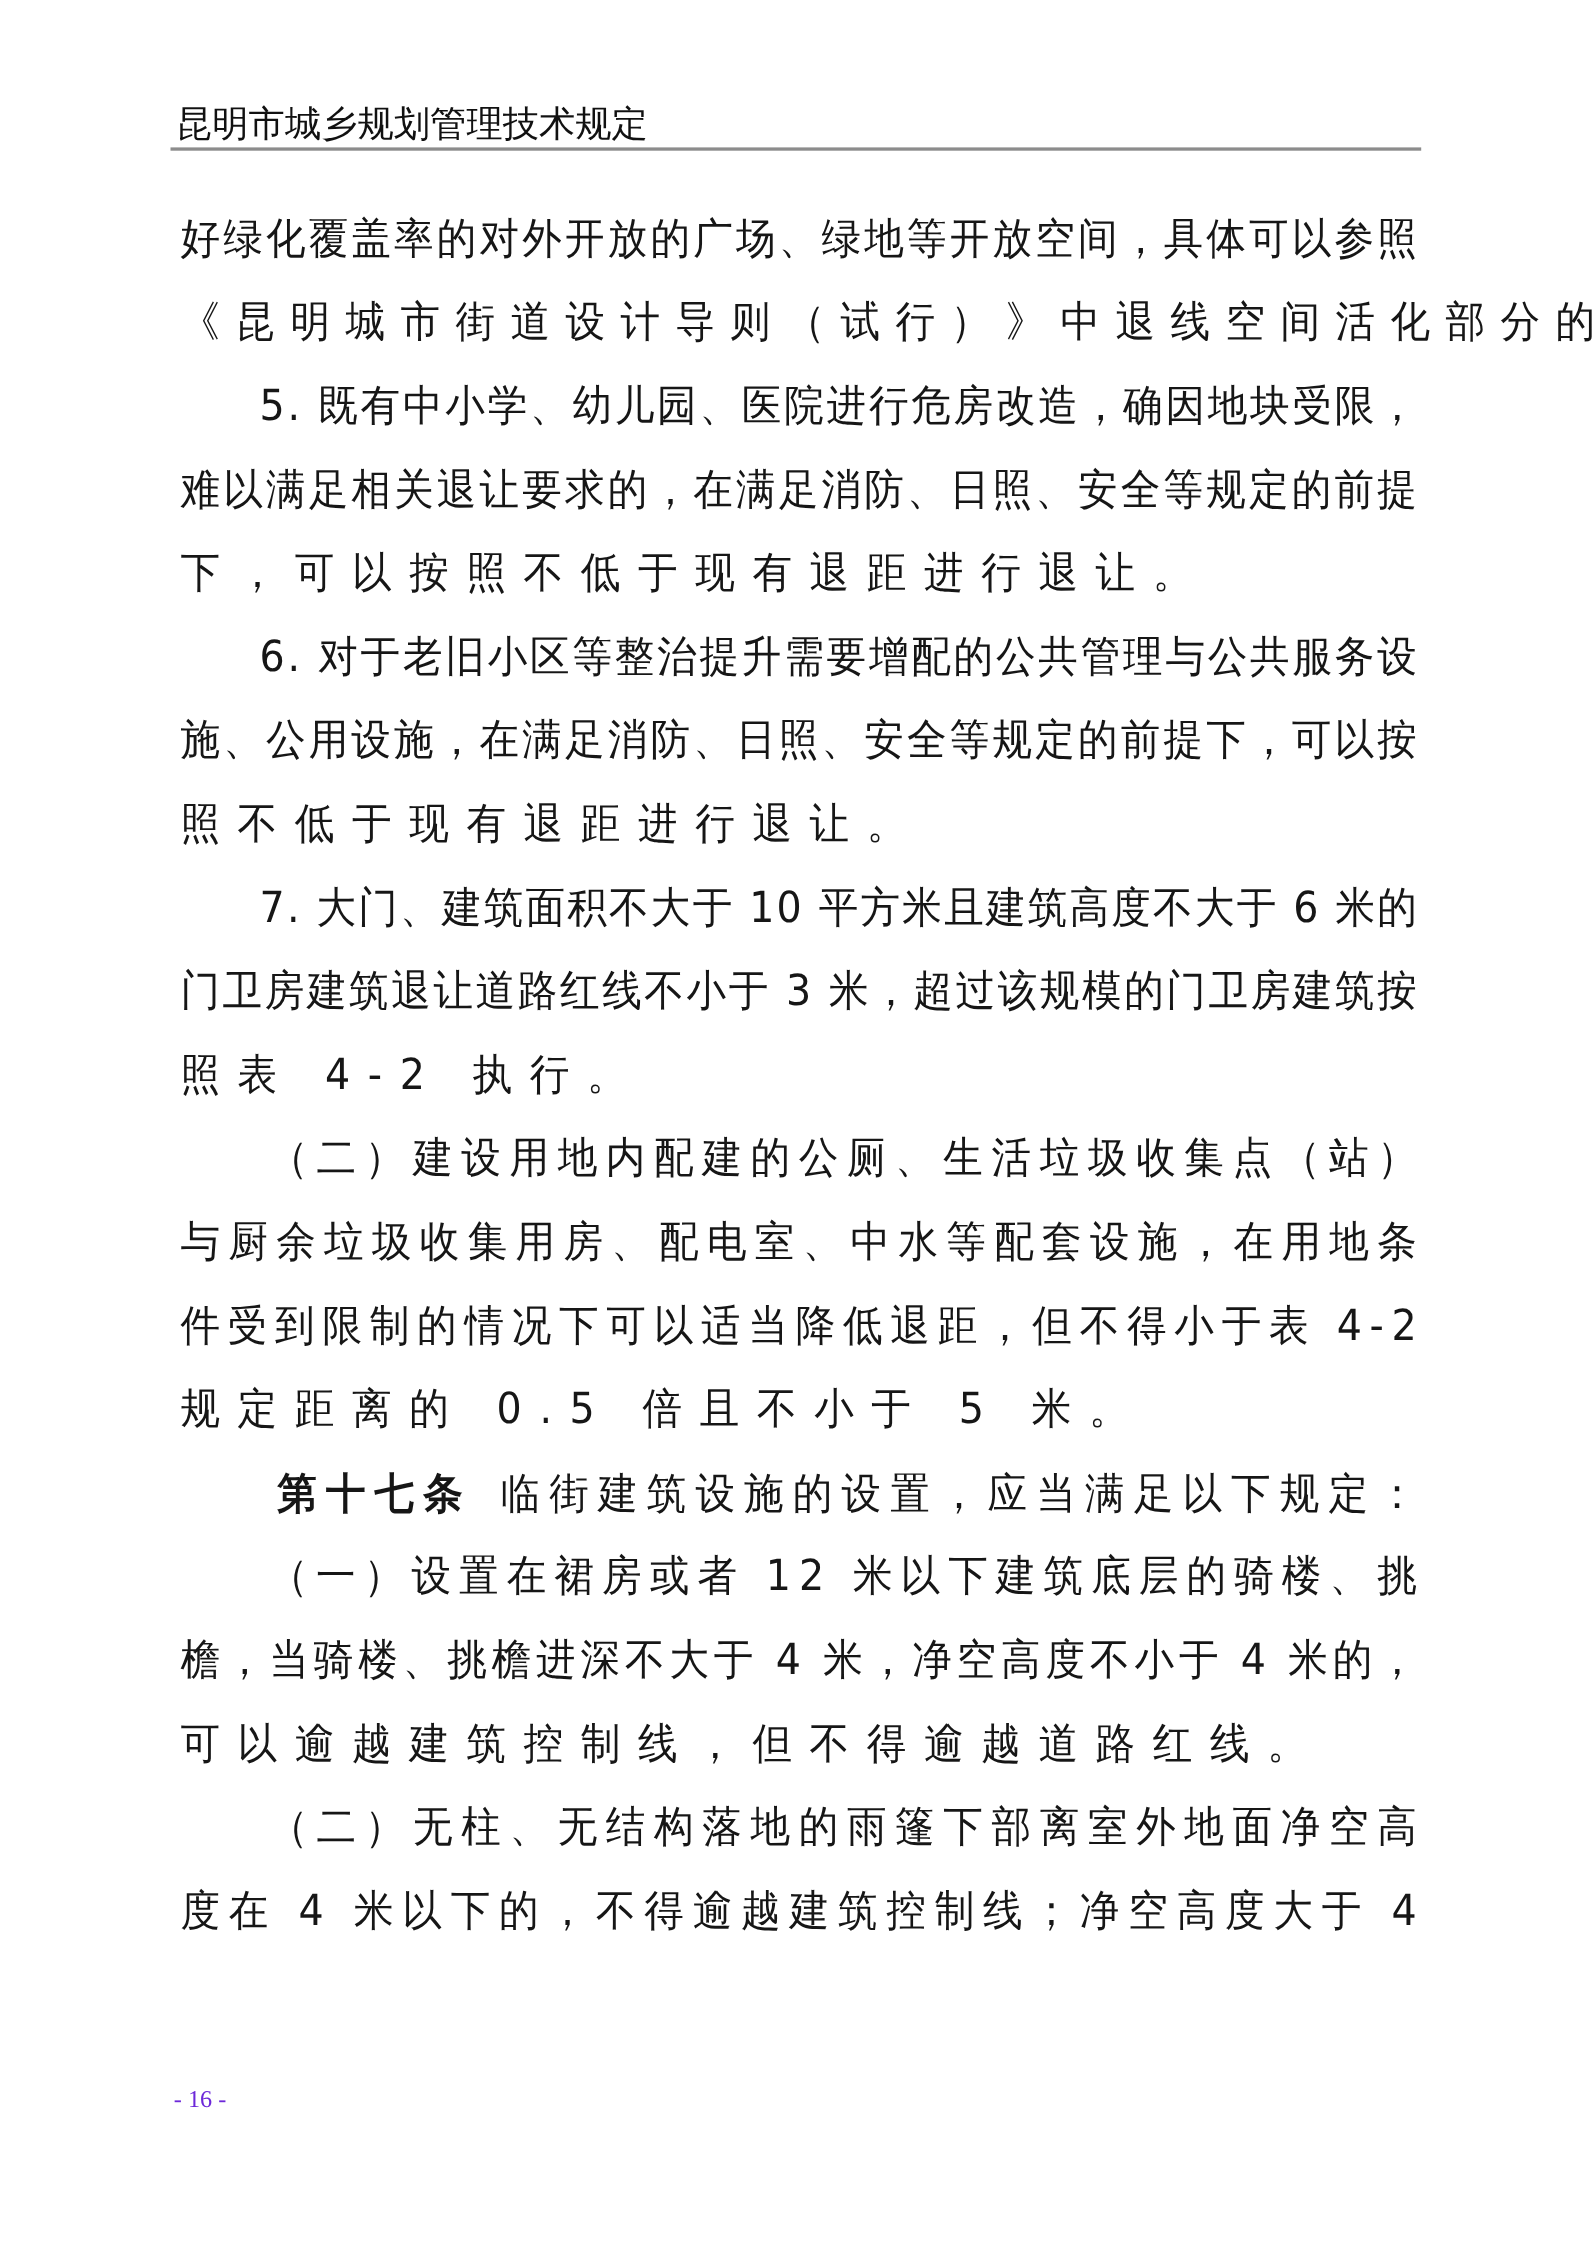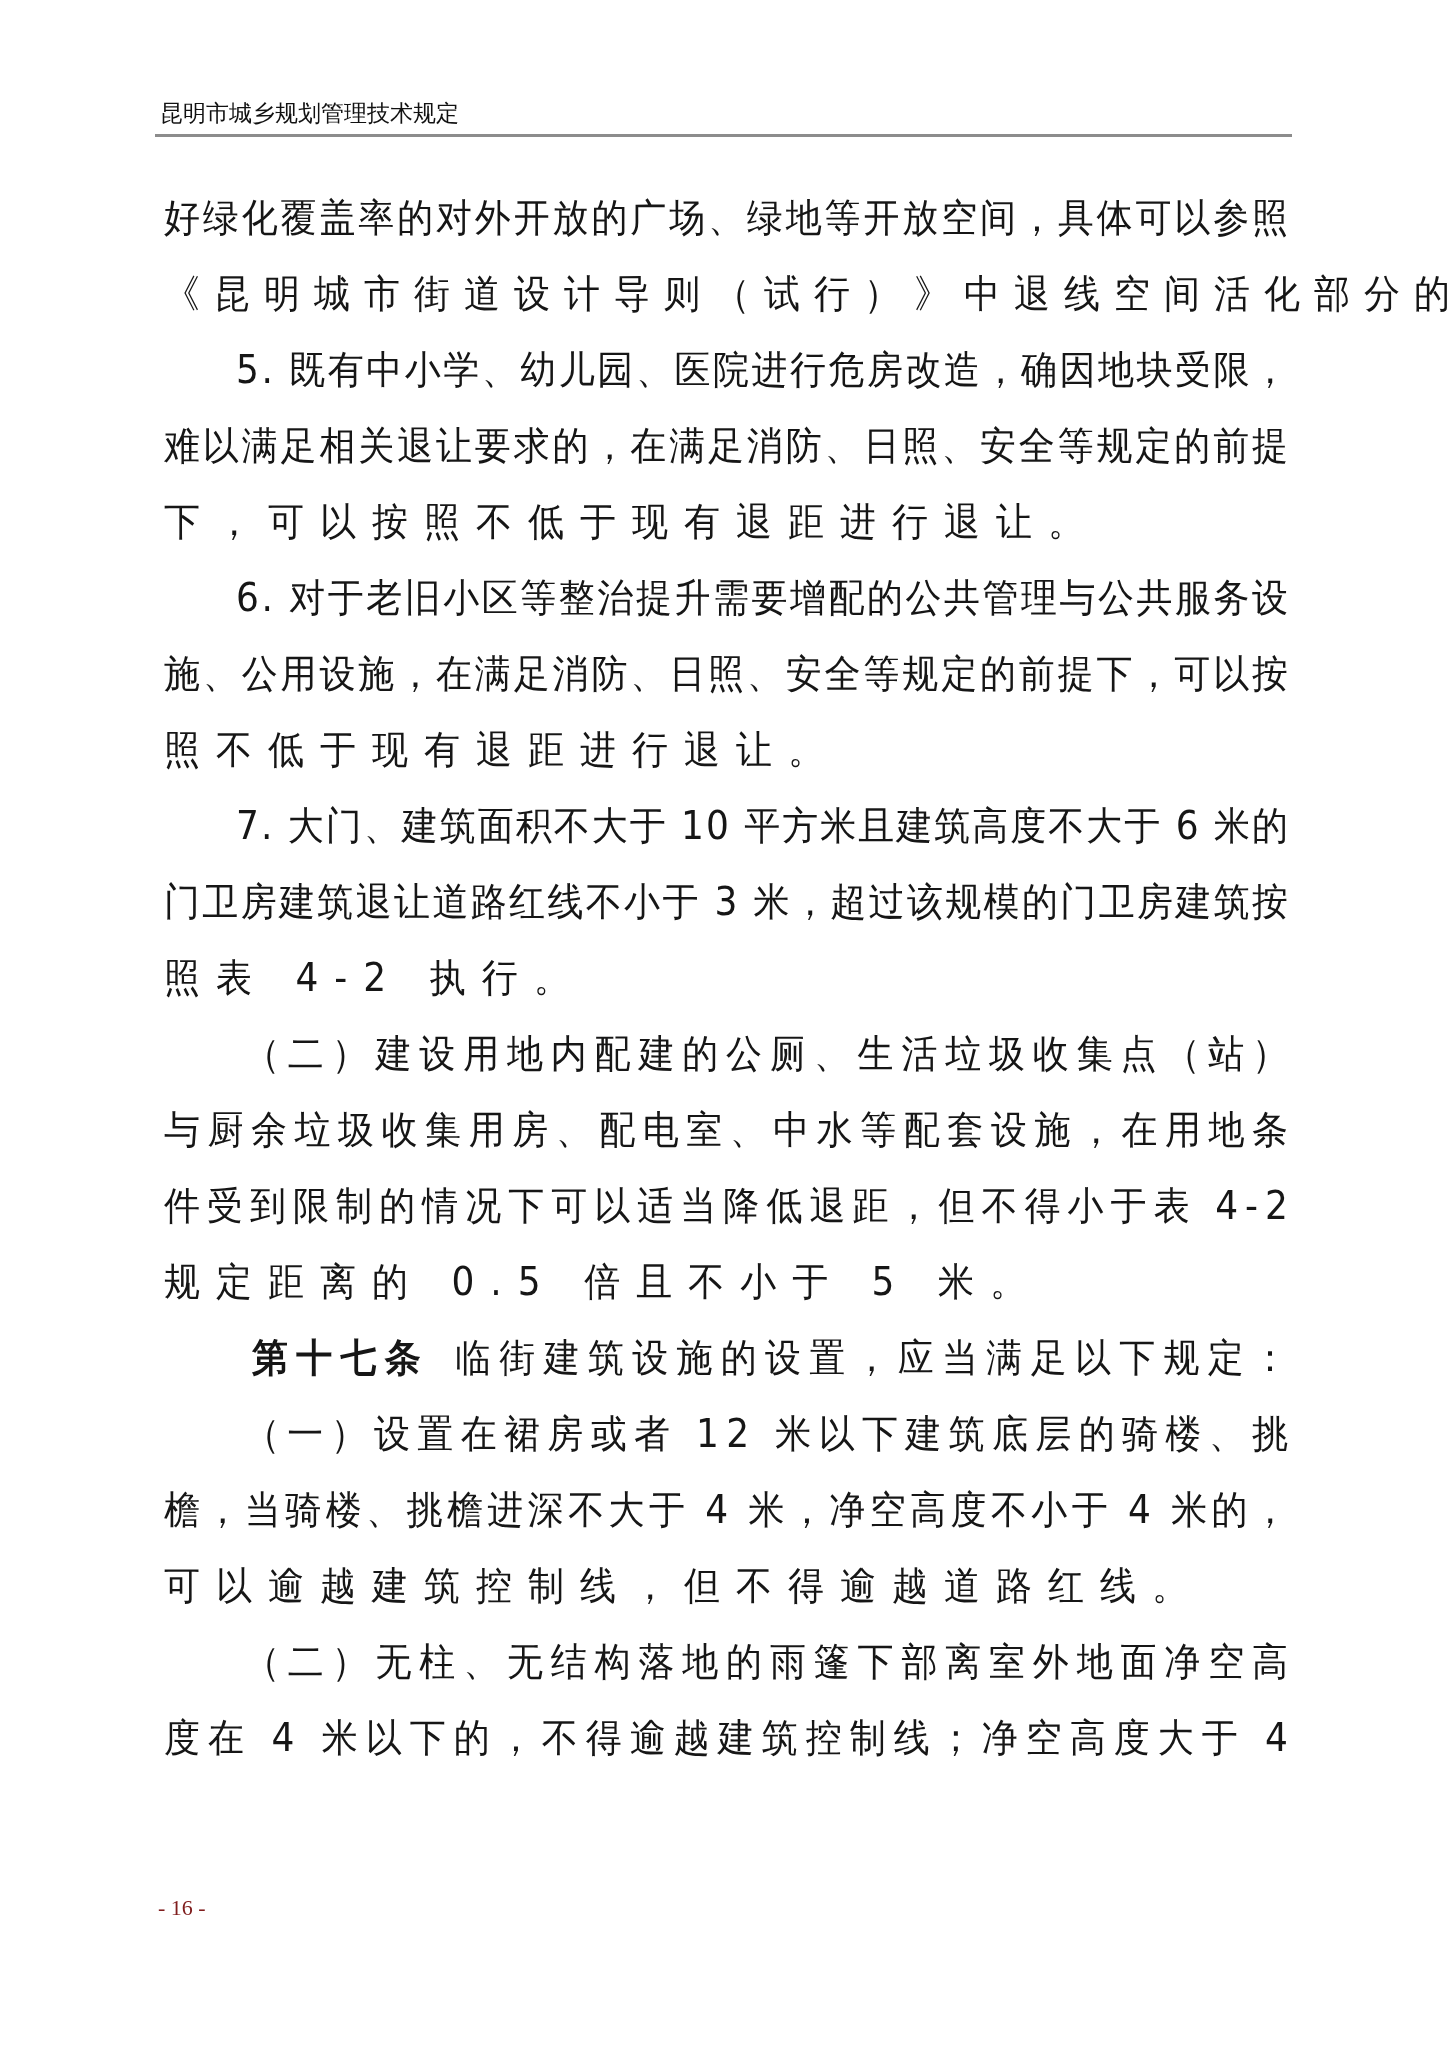--- a/index.html
+++ b/index.html
@@ -12,21 +12,21 @@
     height: 2047px;
     position: relative;
     overflow: hidden;
     font-family: "DejaVu Serif", "Liberation Serif", serif;
     color: #111111;
   }
   .running-header {
     position: absolute;
     left: 160px;
     top: 96px;
-    font-size: 23px;
+    font-size: 33px;
     line-height: 34px;
     color: #111;
     letter-spacing: 0px;
     font-family: "DejaVu Sans", "Liberation Sans", sans-serif;
     font-weight: normal;
   }
   .header-rule {
     position: absolute;
     left: 155px;
     top: 134px;
@@ -72,21 +72,21 @@
   .line.article {
     padding-left: 88px;
   }
   .page-number {
     position: absolute;
     left: 158px;
     top: 1893px;
     font-size: 22px;
     line-height: 30px;
     font-family: "Liberation Serif", "DejaVu Serif", serif;
-    color: #7f1d1d;
+    color: #6d28d9;
   }
 </style>
 </head>
 <body>
 
 <div class="running-header">昆明市城乡规划管理技术规定</div>
 <div class="header-rule"></div>
 
 <div class="body-text">
   <div class="line" style="letter-spacing: 2.85714px; text-align-last: left;">好绿化覆盖率的对外开放的广场、绿地等开放空间，具体可以参照</div>

